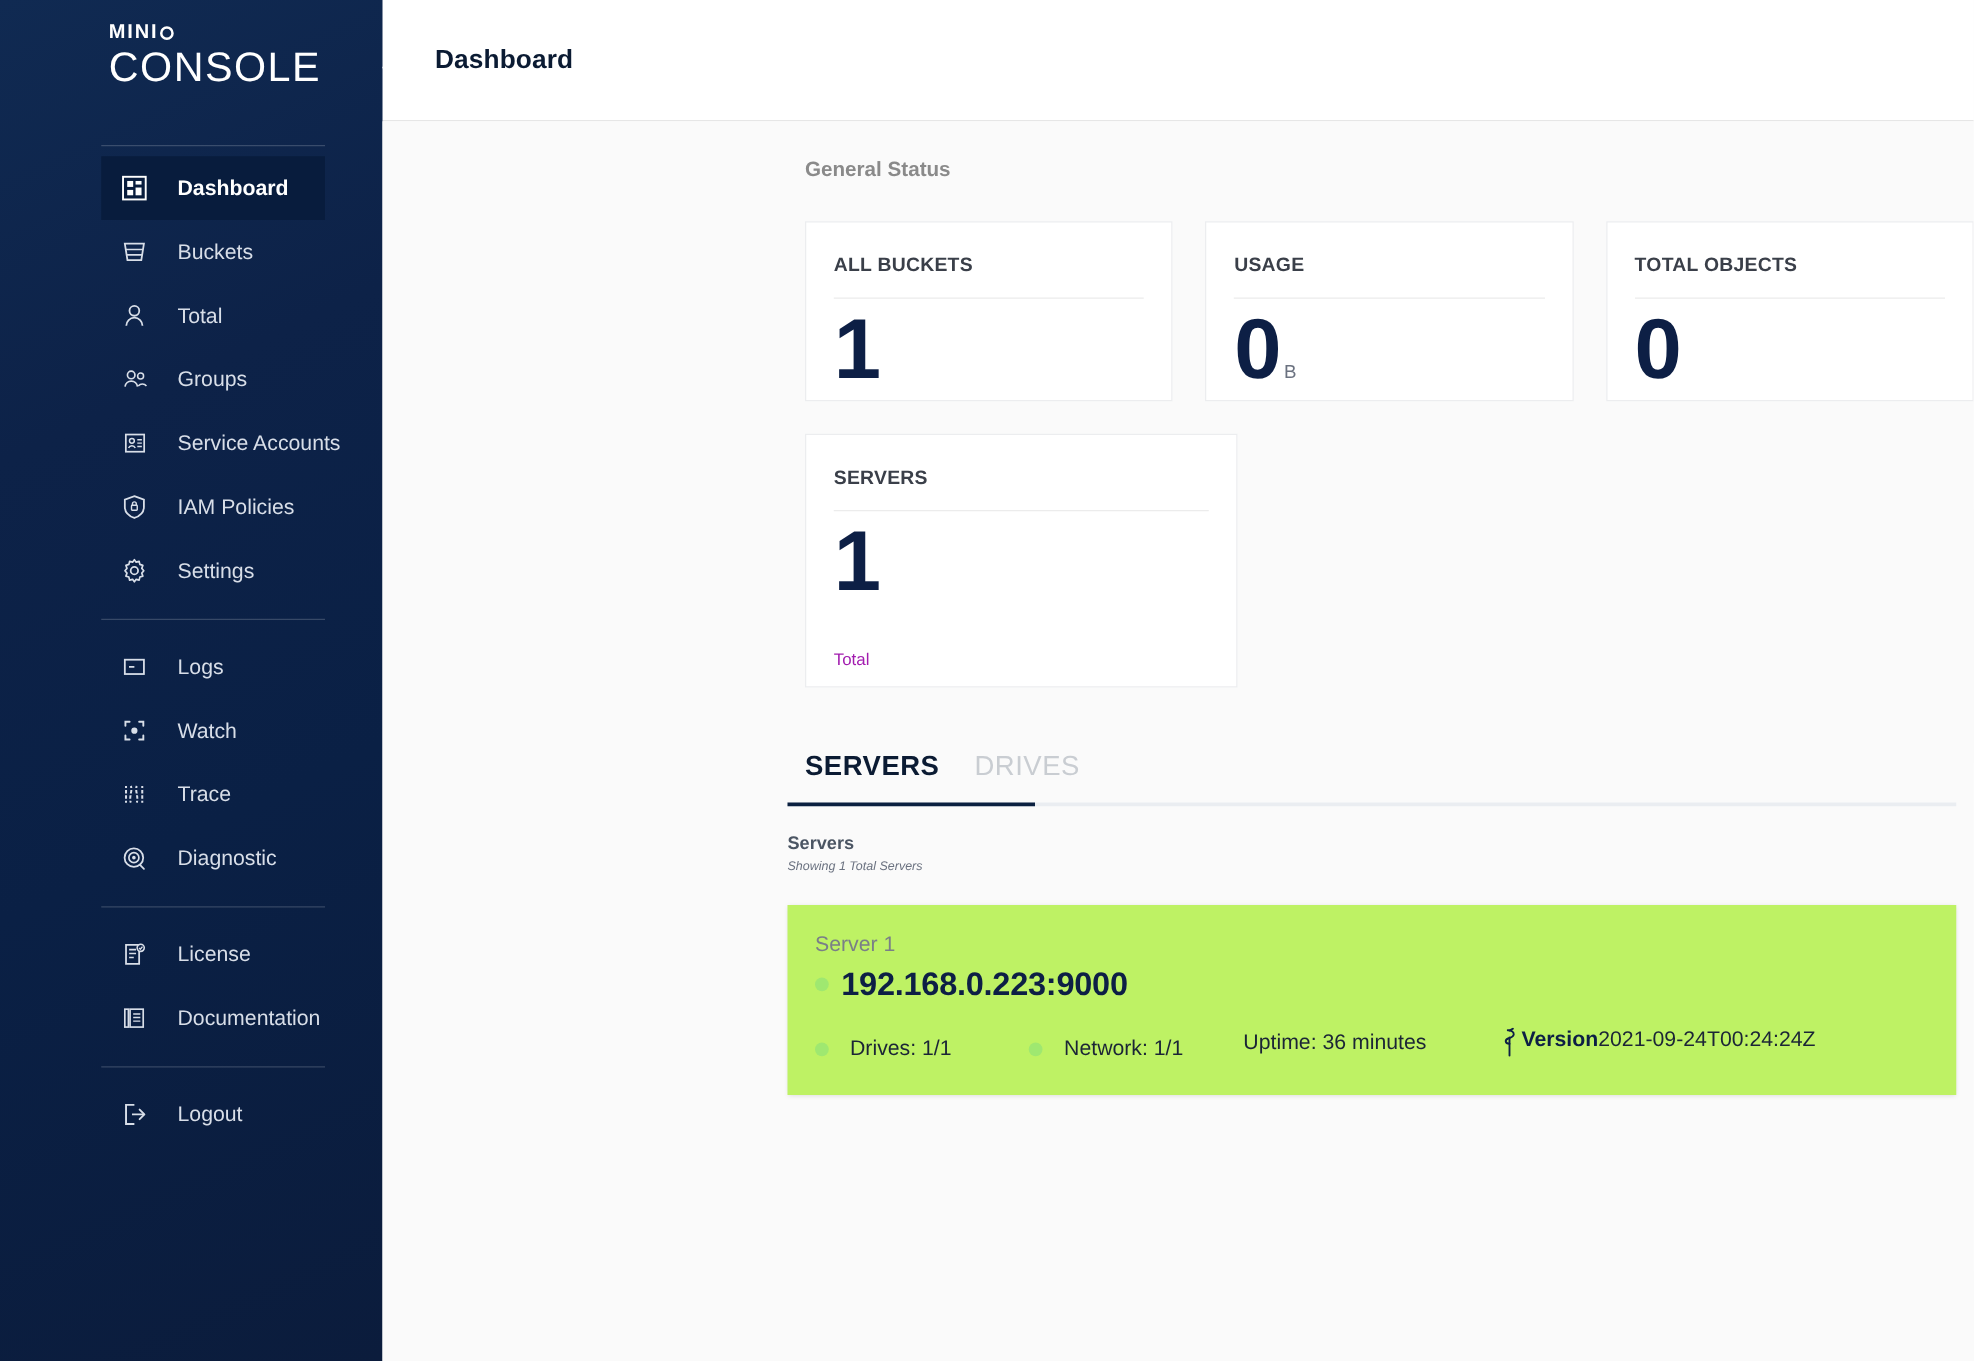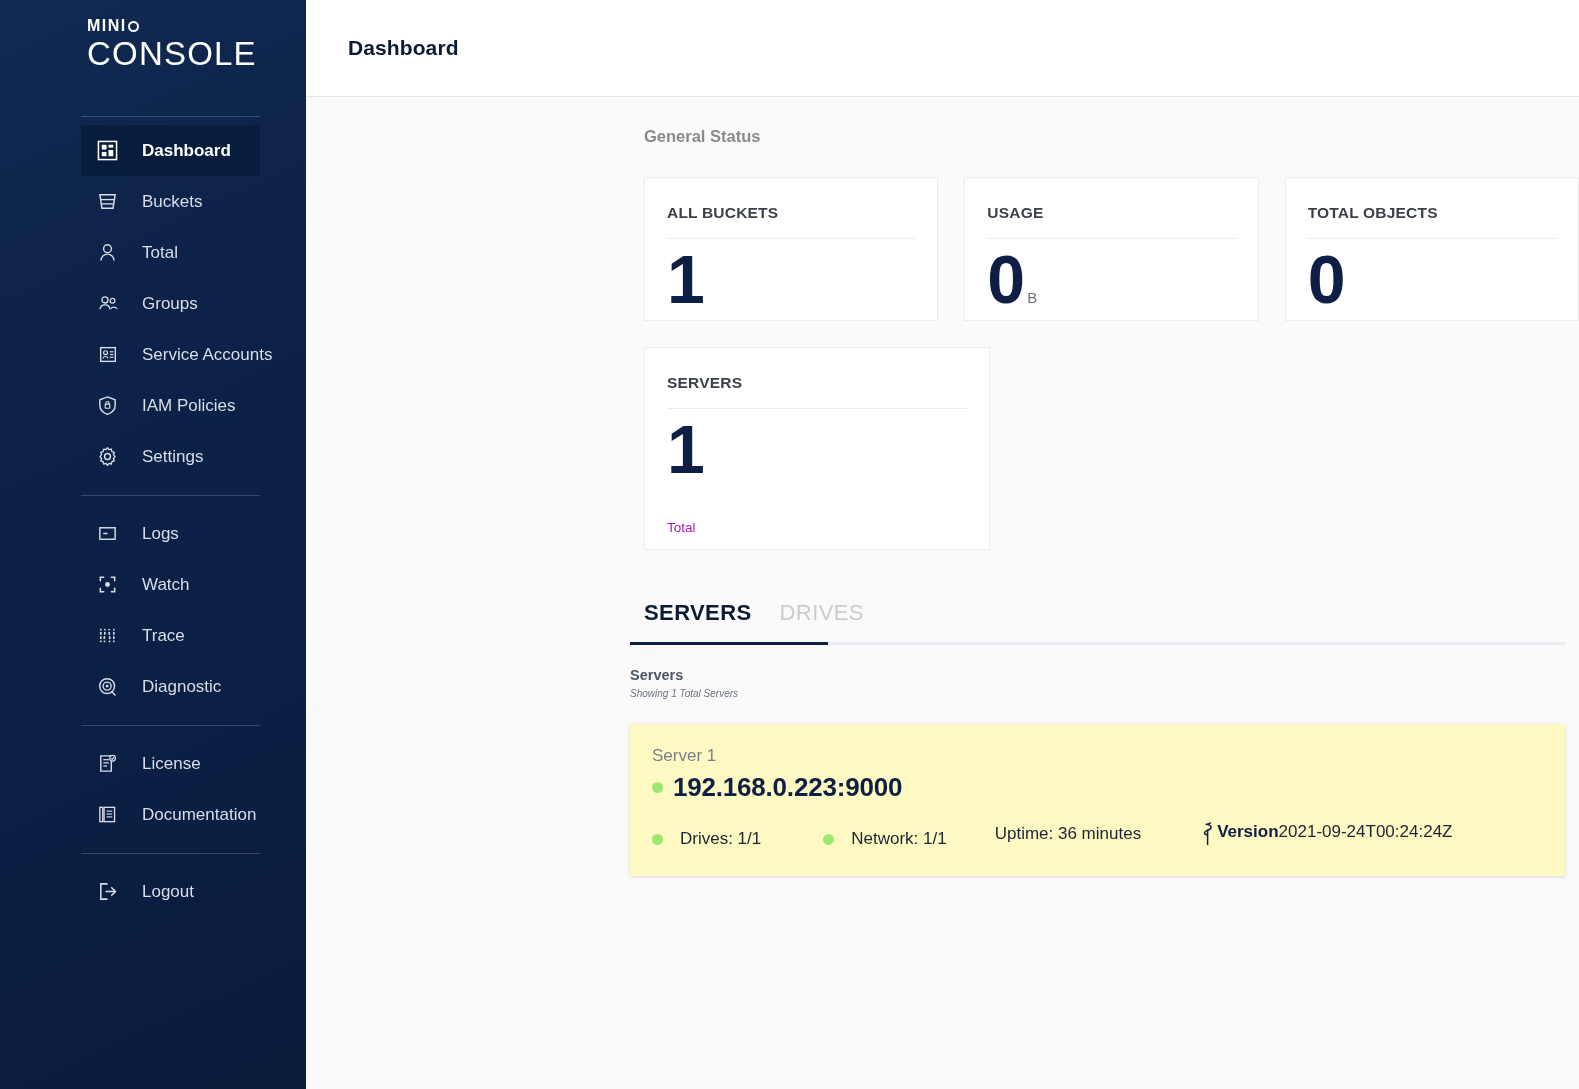--- a/index.html
+++ b/index.html
@@ -162,21 +162,21 @@
     width: 198px; background: #0b2040;
   }
 
   .listing { padding-left: 324px; padding-top: 22px; padding-right: 14px; }
   .listing-title { font-size: 14.5px; font-weight: bold; color: #4b5563; }
   .listing-sub { font-size: 10px; font-style: italic; color: #6b7280; margin-top: 5px; }
 
   
   .server-card {
     margin-top: 25px;
-    background: #fef9c3;
+    background: #bef264;
     box-shadow: 0 1px 4px rgba(0,0,0,0.13);
     padding: 22px 26px 24px 22px;
     height: 152px;
   }
   .server-name { font-size: 17px; color: #7a7f87; margin-bottom: 6px; }
   .server-host-row { display: flex; align-items: center; gap: 10px; }
   .dot { width: 11px; height: 11px; border-radius: 50%; background: #9fe870; flex: 0 0 11px; }
   .server-host {
     font-size: 26px; font-weight: bold; color: #0d1f45; letter-spacing: -.2px;
   }

